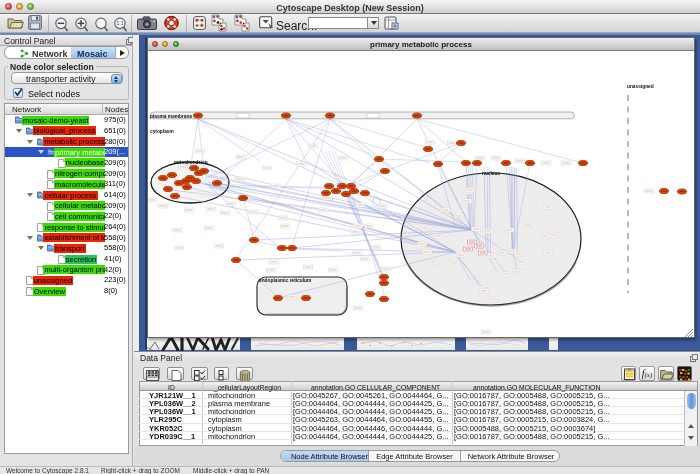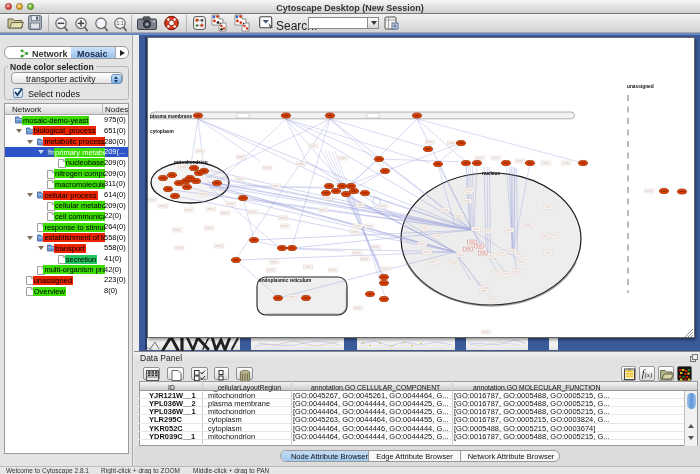--- a/index.html
+++ b/index.html
@@ -102,20 +102,27 @@
 <svg style="position:absolute;left:384px;top:15px" width="15" height="16" viewBox="0 0 15 16">
  <rect x="1" y="2" width="11" height="12" rx="1" fill="#f2f2f2" stroke="#555"></rect>
  <path d="M1 5 L12 5 M4.5 2 L4.5 14" stroke="#888" stroke-width="0.7"></path>
  <rect x="8" y="8" width="6" height="6" fill="#cdd6e8" stroke="#445a88" stroke-width="0.8"></rect>
  <path d="M9 11 L13 11 M11 9 L11 13" stroke="#445a88" stroke-width="0.8"></path>
 </svg>
 
 <div class="abs" style="left:0;top:33px;width:700px;height:2px;background:#6688c4"></div>
 
 <div class="abs" style="left:0;top:35px;width:133px;height:431px;background:#e4e4e4;border-right:1px solid #aaa">
+  <div class="abs" style="left:0;top:0;width:132px;height:11px;background:linear-gradient(#efefef,#d6d6d6);border-bottom:1px solid #b0b0b0">
+    <span style="position:absolute;left:4px;top:1px;font-size:8.5px;color:#222">Control Panel</span>
+    <svg style="position:absolute;left:126px;top:1.5px" width="8" height="8" viewBox="0 0 8 8">
+        <rect x="0.5" y="2.5" width="5" height="5" fill="none" stroke="#777"></rect>
+        <rect x="2.5" y="0.5" width="5" height="5" fill="#eee" stroke="#777"></rect>
+      </svg>
+  </div>
 
   <div class="abs" style="left:4px;top:11px;width:125px;height:12.5px;background:#fff;border:1px solid #9a9a9a;border-radius:6px;overflow:hidden">
     <div class="abs" style="left:66px;top:0;width:44px;height:12.5px;background:linear-gradient(#cde2f8,#90bfee)"></div>
     <div class="abs" style="left:110px;top:0;width:15px;height:12.5px;border-left:1px solid #aaa"></div>
     <svg style="position:absolute;left:15px;top:2px" width="9" height="9" viewBox="0 0 9 9">
         <circle cx="2" cy="1.8" r="1.4" fill="#2da12d"></circle>
         <circle cx="2" cy="7.2" r="1.4" fill="#2da12d"></circle>
         <circle cx="6.8" cy="4.5" r="1.4" fill="#2da12d"></circle>
         <path d="M2 1.8 L6.8 4.5 L2 7.2" stroke="#2da12d" stroke-width="0.7" fill="none"></path>
       </svg>
@@ -326,20 +333,26 @@
       <circle cx="370" cy="345.5" r="0.8"></circle>
       <circle cx="380" cy="343" r="0.8"></circle>
 <circle cx="392" cy="346" r="0.8"></circle>
       <circle cx="404" cy="342.5" r="0.8"></circle>
       <circle cx="412" cy="345.5" r="0.8"></circle>
       <circle cx="421" cy="343.5" r="0.8"></circle>
 </g>
 </svg>
 
 <div class="abs" style="left:147px;top:37px;width:548px;height:301px;background:#fff;border:1px solid #666;box-shadow:1px 2px 3px rgba(0,0,0,0.4)">
+  <div class="abs" style="left:0;top:0;width:546px;height:12.5px;background:linear-gradient(#eeeeee,#bfbfbf);border-bottom:1px solid #7a7a7a">
+    <div class="abs" style="left:3.5px;top:3.2px;width:6.2px;height:6.2px;border-radius:50%;background:radial-gradient(circle at 35% 30%,#f8a9a4,#df4744 60%,#b03330);border:0.5px solid #9d2b28"></div>
+    <div class="abs" style="left:14px;top:3.2px;width:6.2px;height:6.2px;border-radius:50%;background:radial-gradient(circle at 35% 30%,#ffe9a8,#e0a320 60%,#b57d14);border:0.5px solid #99700f"></div>
+    <div class="abs" style="left:24.5px;top:3.2px;width:6.2px;height:6.2px;border-radius:50%;background:radial-gradient(circle at 35% 30%,#c6f0b2,#37a93c 60%,#268029);border:0.5px solid #1e7022"></div>
+    <div class="abs" style="left:0;top:2px;width:546px;text-align:center;font-size:8px;font-weight:bold;color:#222">primary metabolic process</div>
+  </div>
   <svg class="abs" style="left:0;top:13px" width="546" height="287" viewBox="148 50 546 287">
 
     <rect x="150.5" y="111" width="424" height="6.8" rx="3.4" fill="#f1f1f1" stroke="#a0a0a0" stroke-width="0.8"></rect>
     <ellipse cx="190" cy="181.5" rx="39" ry="20.5" fill="#f4f4f4" stroke="#1a1a1a" stroke-width="1.3"></ellipse>
     <ellipse cx="491" cy="238" rx="90" ry="66" fill="#ededed" stroke="#1a1a1a" stroke-width="1.2"></ellipse>
     <path d="M407 262 A90 66 0 0 0 576 261" fill="none" stroke="#666" stroke-width="1.8" opacity="0.55"></path>
     <rect x="257" y="276" width="90" height="38" rx="9" fill="#efefef" stroke="#222" stroke-width="1.1"></rect>
     <path d="M266 313.5 L339 313.5 A9 9 0 0 0 346.8 305 L346.8 288" fill="none" stroke="#666" stroke-width="2" opacity="0.5"></path>
     <line x1="628" y1="94" x2="628" y2="292" stroke="#777" stroke-width="1" stroke-dasharray="6,5.5"></line>
     <g stroke="#9ba2dc" stroke-width="0.55" fill="none" opacity="0.80">

